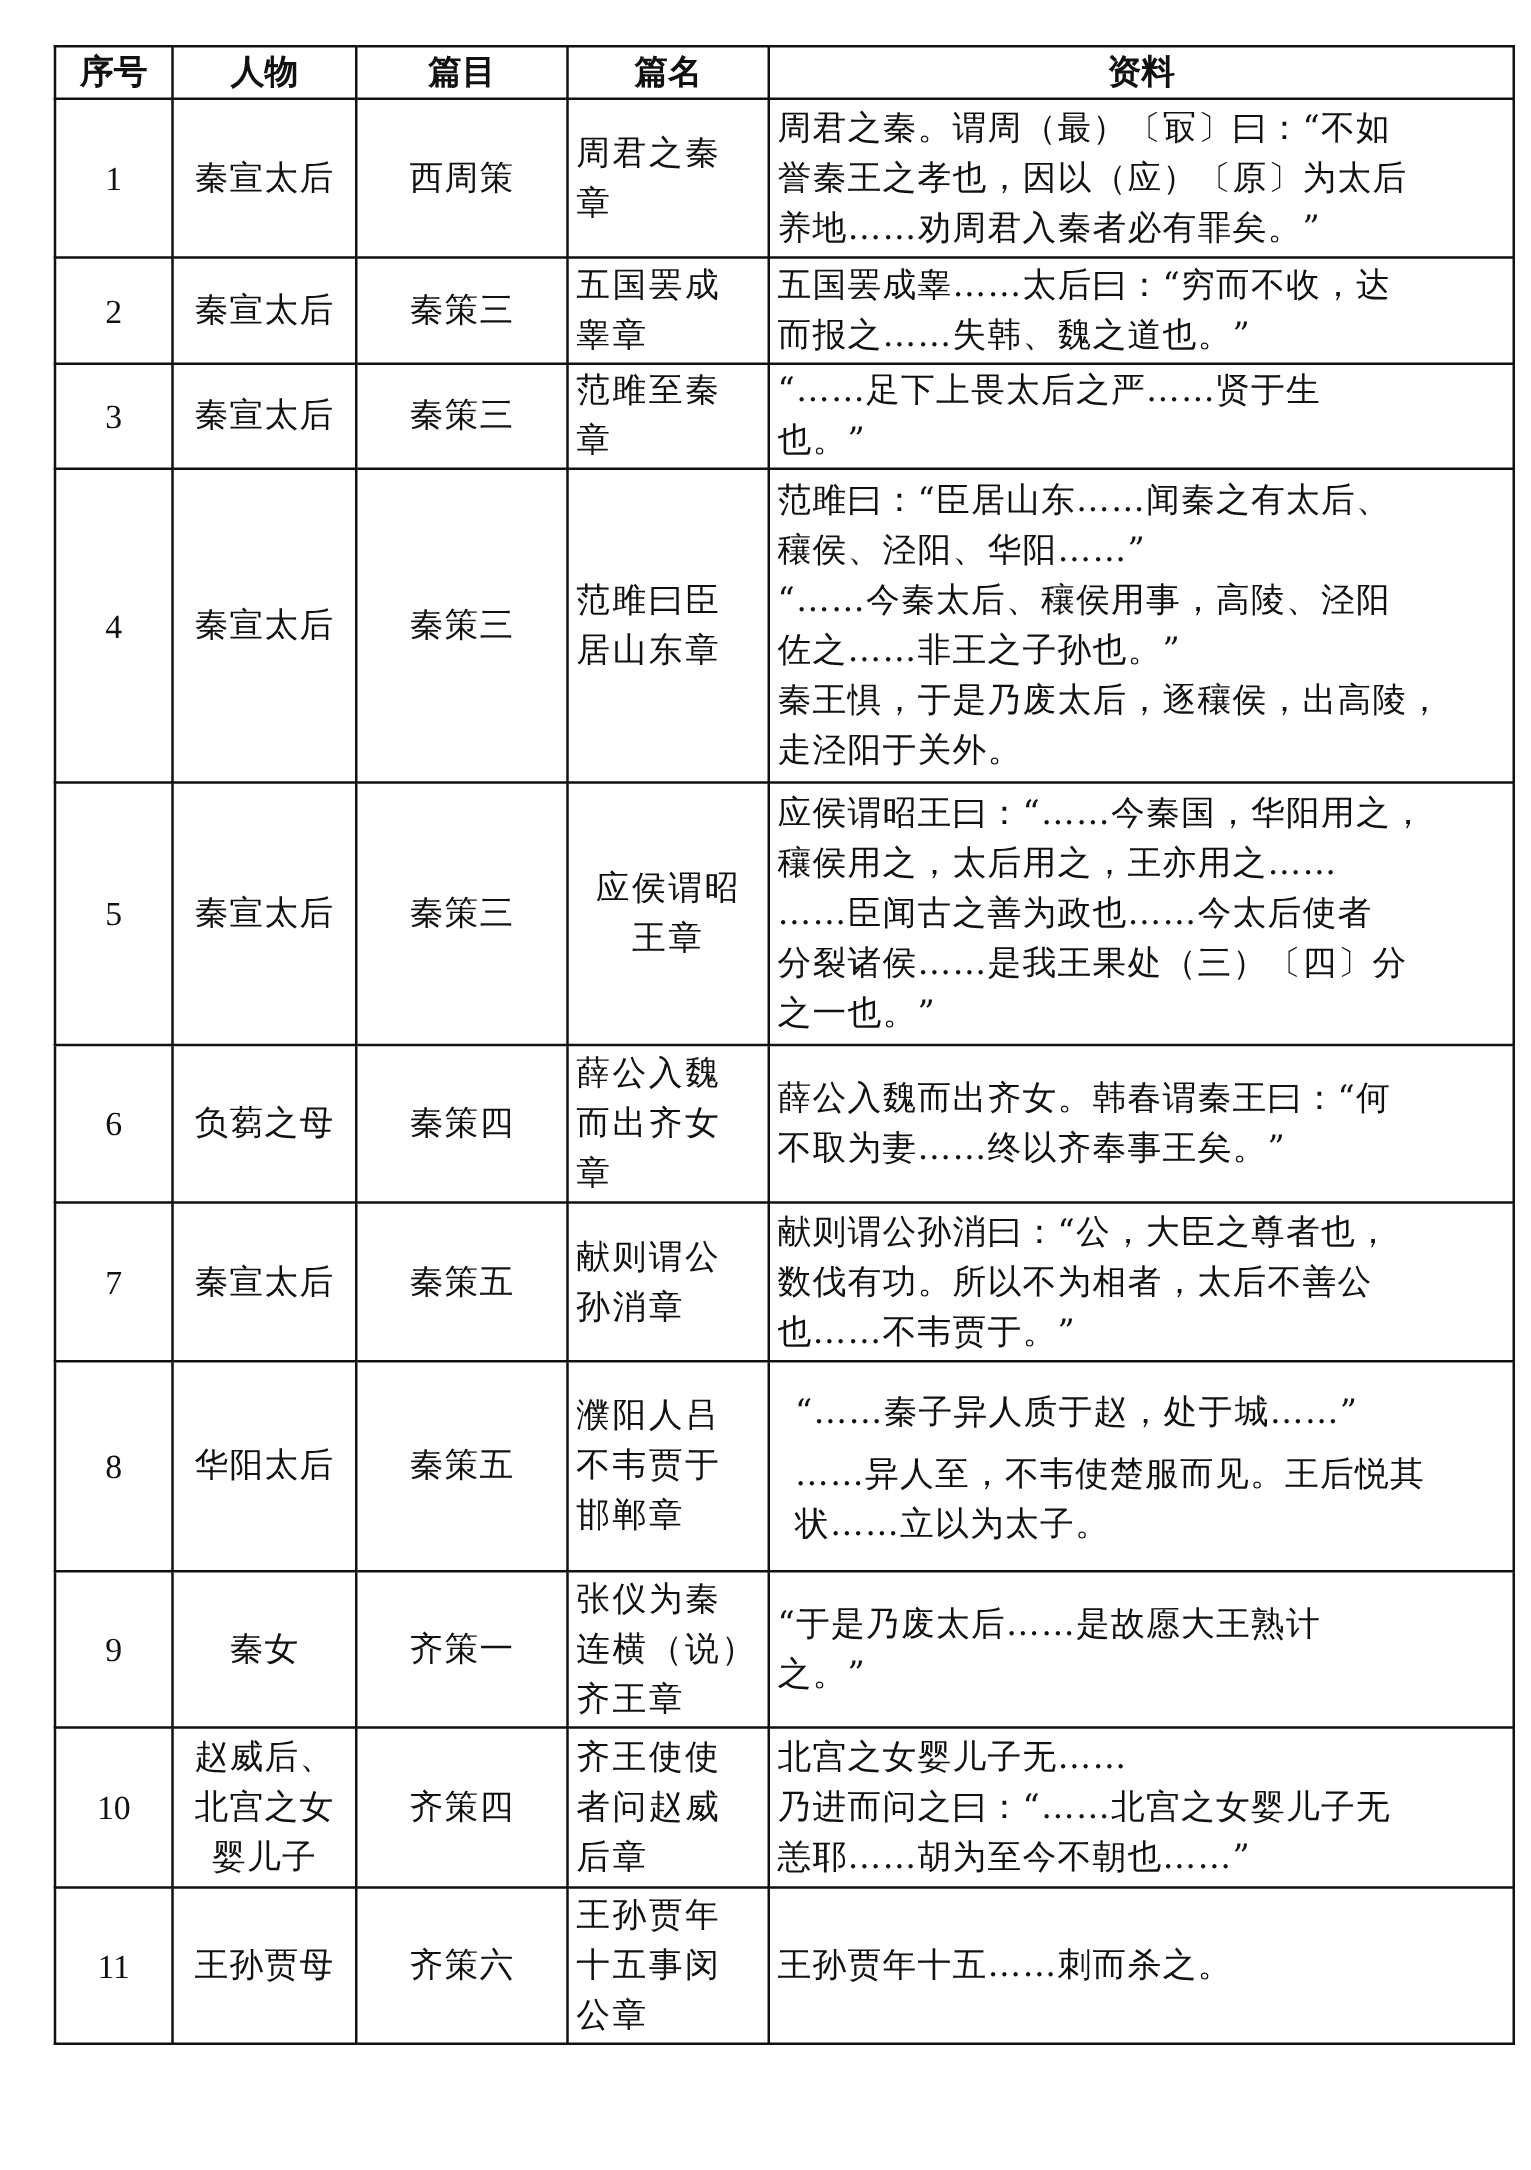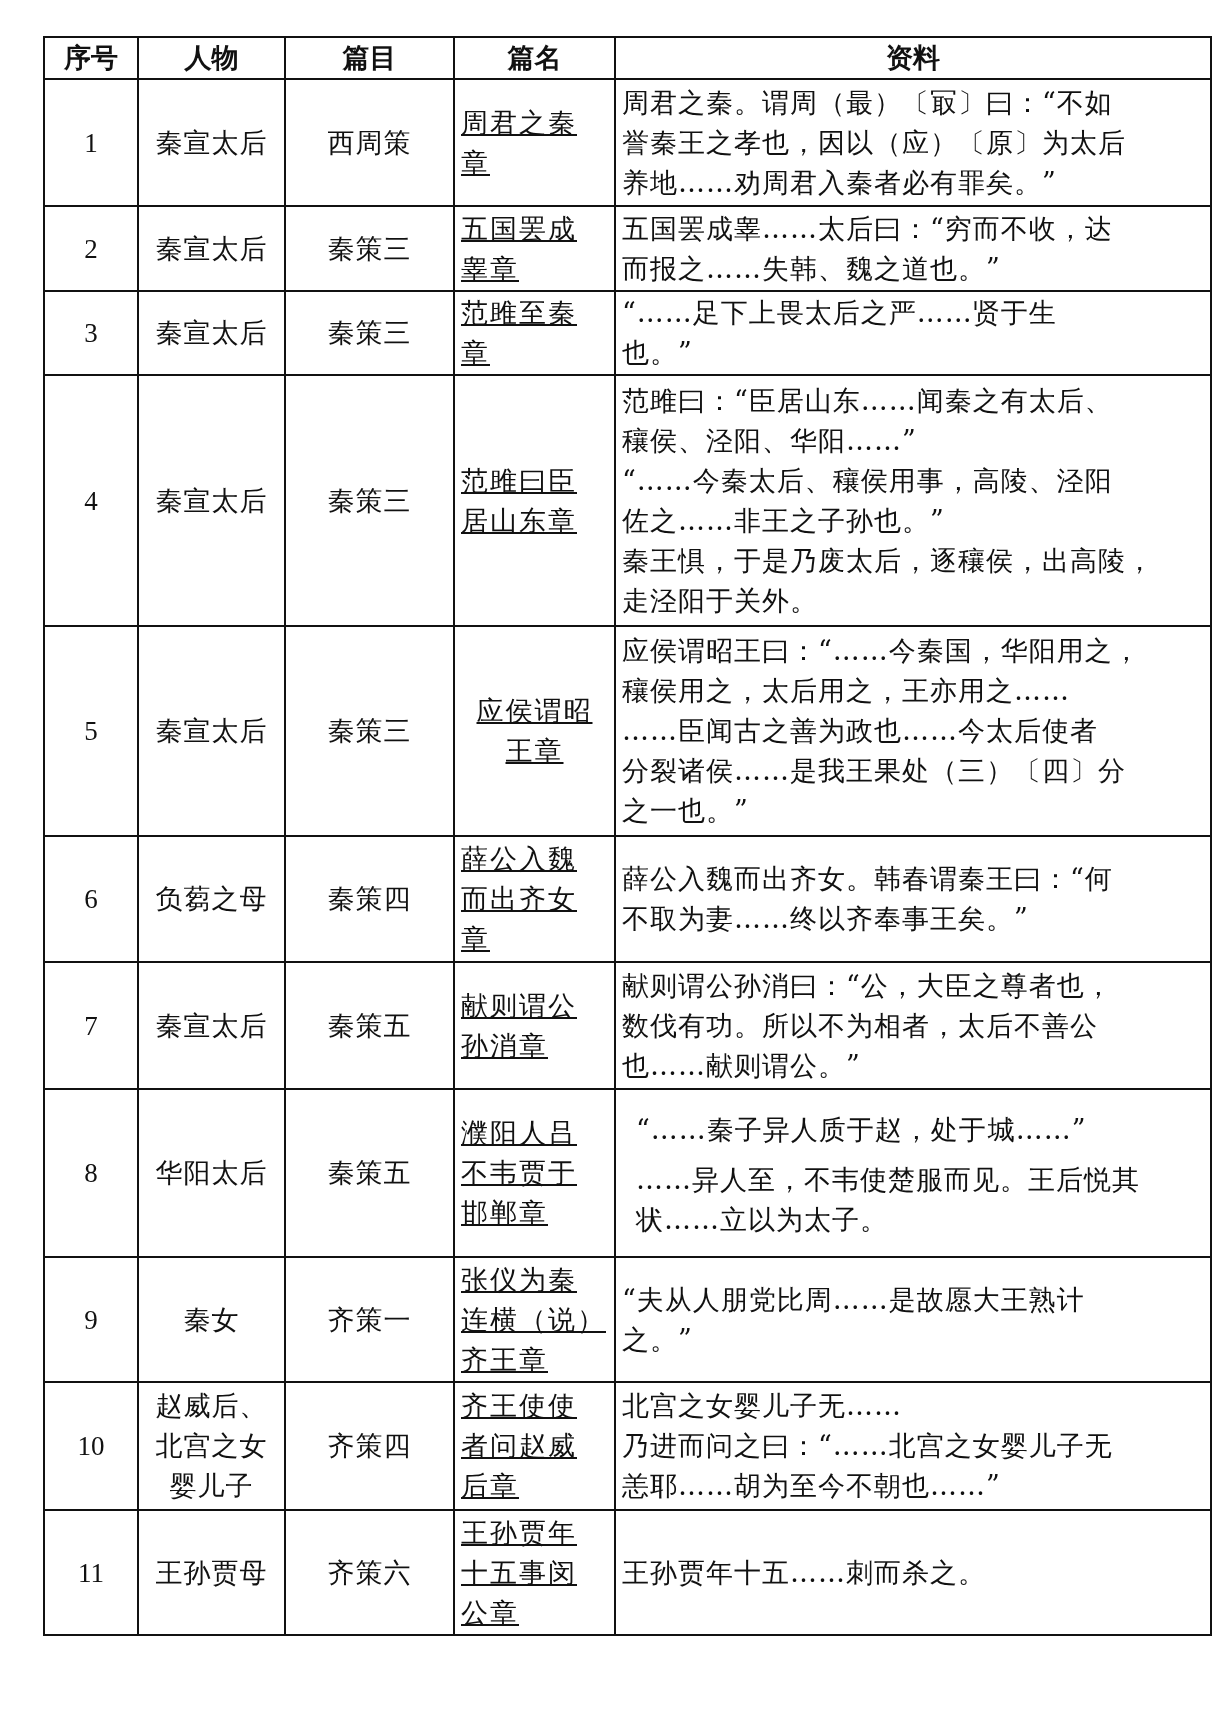--- a/index.html
+++ b/index.html
@@ -9,21 +9,21 @@
     position: absolute; left: 43px; top: 36px; width: 1167px;
     border-collapse: collapse; table-layout: fixed;
   }
   table.doc th, table.doc td {
     border: 2px solid #111; padding: 0 6px; vertical-align: middle;
     font-size: 27px; line-height: 40px;
   }
   table.doc th { font-weight: bold; text-align: center; height: 40px; font-family: "DejaVu Sans", "Liberation Sans", sans-serif; }
   td.c-no { text-align: center; font-family: "Liberation Serif", serif; }
   td.c-person, td.c-section { text-align: center; letter-spacing: 1px; }
-  td.c-title { text-align: left; letter-spacing: 2px; word-break: break-all; text-decoration: underline; }
+  td.c-title { text-align: left; letter-spacing: 2px; word-break: break-all; }
   td.c-title.center { text-align: center; }
   td.c-text { text-align: justify; letter-spacing: 1px; vertical-align: top; padding-top: 1px; }
   td.c-text.mid { vertical-align: middle; padding-left: 20px; }
   .line { display: block; white-space: nowrap; }
   .big { font-size: 34px; font-weight: bold; }
 </style>
 </head>
 <body>
 
 <table class="doc">
@@ -149,21 +149,21 @@
           <span class="line">秦宣太后</span>
         </td>
         <td class="c-section">秦策五</td>
         <td class="c-title">
           <span class="line">献则谓公</span>
           <span class="line">孙消章</span>
         </td>
         <td class="c-text">
           <span class="line">献则谓公孙消曰：“公，大臣之尊者也，</span>
           <span class="line">数伐有功。所以不为相者，太后不善公</span>
-          <span class="line">也……献则谓公。”</span>
+          <span class="line">也……不韦贾于。”</span>
         </td>
       </tr>
       <tr style="height: 168px;">
         <td class="c-no">8</td>
         <td class="c-person">
           <span class="line">华阳太后</span>
         </td>
         <td class="c-section">秦策五</td>
         <td class="c-title">
           <span class="line">濮阳人吕</span>
@@ -181,21 +181,21 @@
         <td class="c-person">
           <span class="line">秦女</span>
         </td>
         <td class="c-section">齐策一</td>
         <td class="c-title">
           <span class="line">张仪为秦</span>
           <span class="line">连横（说）</span>
           <span class="line">齐王章</span>
         </td>
         <td class="c-text">
-          <span class="line">“夫从人朋党比周……是故愿大王熟计</span>
+          <span class="line">“于是乃废太后……是故愿大王熟计</span>
           <span class="line">之。”</span>
         </td>
       </tr>
       <tr style="height: 128px;">
         <td class="c-no">10</td>
         <td class="c-person">
           <span class="line">赵威后、</span>
           <span class="line">北宫之女</span>
           <span class="line">婴儿子</span>
         </td>

